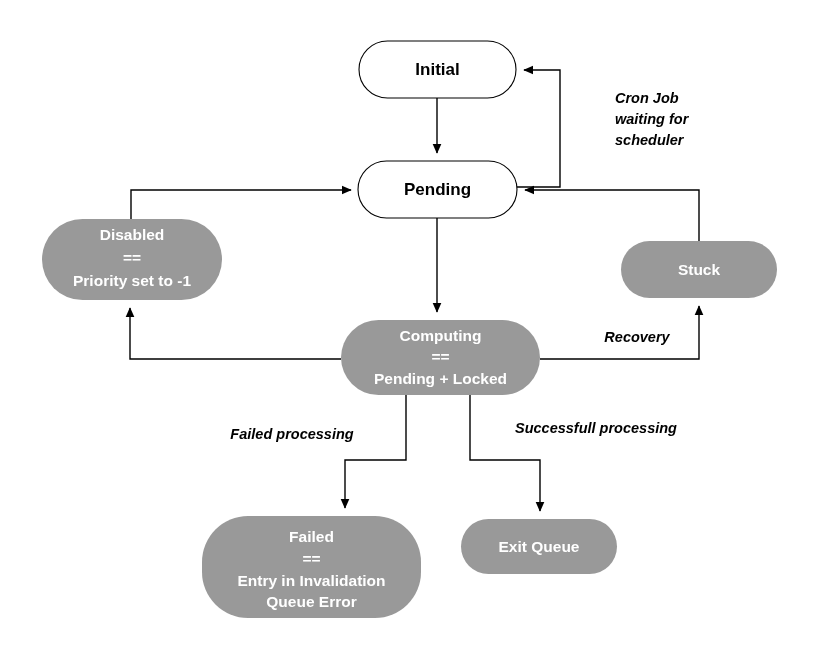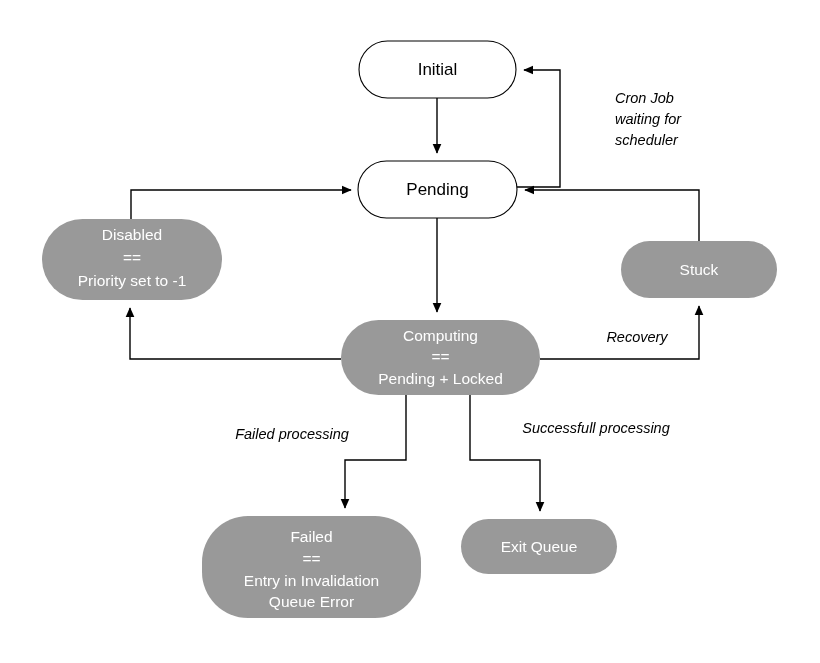--- a/index.html
+++ b/index.html
@@ -9,20 +9,21 @@
   }
   body {
     font-family: "Liberation Sans", sans-serif;
   }
   #diagram-root {
     position: relative;
     width: 820px;
     height: 663px;
     background: #ffffff;
     overflow: hidden;
+    font-weight: bold;
   }
   svg#state-diagram {
     display: block;
     width: 820px;
     height: 663px;
   }
   .node-shape-plain {
     fill: #ffffff;
     stroke: #000000;
     stroke-width: 1.1;

